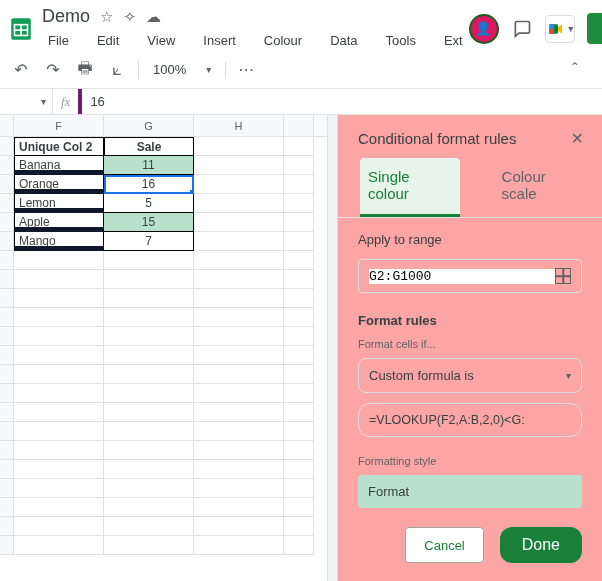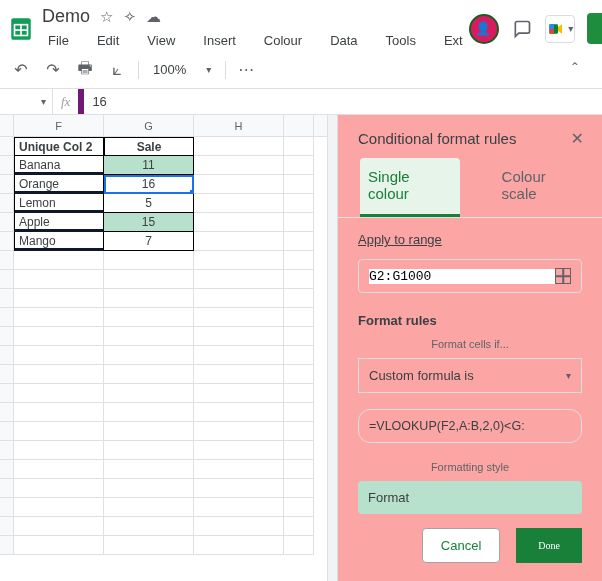--- a/index.html
+++ b/index.html
@@ -20,72 +20,72 @@
   .share-btn { background: #1e8e3e; color: #fff; border: none; border-radius: 4px; padding: 8px 14px; font-size: 13px; font-weight: 500; display: flex; align-items: center; gap: 6px; cursor: pointer; }
   .share-btn::before { content: ""; width: 14px; height: 14px; background: #fff; clip-path: polygon(50% 0, 100% 40%, 75% 40%, 75% 70%, 100% 70%, 100% 100%, 0 100%, 0 70%, 25% 70%, 25% 40%, 0 40%); border-radius:2px; opacity:.9; mask:none; background: none; }
   .share-lock { width:14px; height:14px; fill:#fff; }
   .toolbar { display: flex; align-items: center; gap: 10px; padding: 4px 10px; border-bottom: 1px solid #e0e0e0; height: 38px; }
   .tool-icon { width: 22px; height: 22px; display: flex; align-items: center; justify-content: center; color: #5f6368; cursor: pointer; font-size: 16px; }
   .zoom { display: flex; align-items: center; gap: 20px; font-size: 13px; padding: 0 4px; cursor:pointer;}
   .more-dots { letter-spacing: 2px; }
   .collapse-arrow { margin-left: auto; margin-right: 6px; cursor:pointer; }
   .fx-row { display: flex; align-items: center; border-bottom: 1px solid #e0e0e0; height: 26px; }
   .namebox { width: 52px; text-align: right; padding-right: 6px; font-size: 13px; color: #5f6368; display:flex; justify-content:flex-end; align-items:center; gap:2px;}
-  .fx-label { font-style: italic; color: #9aa0a6; padding: 0 8px; font-family: serif; border-left:1px solid #e0e0e0; border-right:6px solid #701a75; height:100%; display:flex; align-items:center;}
+  .fx-label { font-style: italic; color: #9aa0a6; padding: 0 8px; font-family: serif; border-left:1px solid #e0e0e0; border-right:4px solid #701a75; height:100%; display:flex; align-items:center;}
   .fx-val { padding-left: 8px; font-size: 13px; }
   .workspace { display: flex; flex: 1; overflow: hidden; }
   .grid-area { flex: 1; overflow: auto; font-size: 12px; position:relative;}
   .colheads { display: flex; height: 22px; background: #f8f9fa; border-bottom: 1px solid #e0e0e0; position:sticky; top:0;}
   .rownum-col { width: 14px; background: #f8f9fa; border-right: 1px solid #e0e0e0; }
   .ch { width: 90px; text-align: center; border-right: 1px solid #e0e0e0; color: #5f6368; font-size: 11px; line-height: 22px; }
   .gridbody { }
   .gr { display: flex; height: 19px; }
   .gr .rn { width: 14px; background: #f8f9fa; border-right: 1px solid #e0e0e0; border-bottom: 1px solid #e0e0e0; }
   .cell { width: 90px; border-right: 1px solid #e0e0e0; border-bottom: 1px solid #e0e0e0; padding: 0 4px; line-height: 18px; overflow:hidden; white-space:nowrap;}
   .hdr { font-weight: bold; border: 1px solid #000; text-align: left; }
   .hdr.center { text-align: center; }
-  .bordered { border-left:1px solid #000; border-right:1px solid #000; border-bottom:3px solid #0f172a; }
+  .bordered { border-left:1px solid #000; border-right:1px solid #000; border-bottom:5px solid #0f172a; }
   .bordered-r { border-right:1px solid #000; border-bottom:1px solid #000; }
   .center { text-align: center; }
   .hl { background: #b7e1cd; }
   .active { outline: 2px solid #1a73e8; outline-offset: -2px; position:relative;}
   .active::after { content:""; position:absolute; right:-2px; bottom:-2px; width:5px; height:5px; background:#1a73e8;}
   .sidepanel { width: 265px; border-left: 1px solid #dadce0; display: flex; flex-direction: column; background:#fca5a5;}
   .sp-head { display: flex; align-items: center; justify-content: space-between; padding: 14px 18px 10px 20px; }
   .sp-title { font-size: 15px; color: #3c4043; }
   .sp-close { font-size: 16px; color: #5f6368; cursor: pointer; }
   .sp-tabs { display: flex; border-bottom: 1px solid #e0e0e0; padding: 0 18px 0 22px; gap: 40px; }
   .sp-tab { padding: 10px 2px 12px 2px; font-size: 15px; color: #5f6368; cursor: pointer; }
   .sp-tab.active-tab { color: #188038; border-bottom: 3px solid #188038; background:#e6f4ea; border-radius:4px 4px 0 0; padding-left:8px; padding-right:8px;}
   .sp-body { padding: 14px 20px; overflow: auto; flex: 1; font-size: 13px; color:#3c4043;}
-  .sp-section-label { font-size: 13px; margin-bottom: 12px; text-decoration: underline; }
+  .sp-section-label { font-size: 13px; margin-bottom: 12px; }
   .range-input { display: flex; align-items: center; border: 1px solid #dadce0; border-radius: 4px; padding: 8px 10px; margin-bottom: 20px; }
   .range-input input { border: none; flex: 1; font-size: 13px; outline: none; font-family: Liberation Mono, monospace; }
   .grid-icon { width:16px; height:16px; border:1.5px solid #5f6368; position:relative; cursor:pointer;}
   .grid-icon::before, .grid-icon::after { content:""; position:absolute; background:#5f6368;}
   .grid-icon::before { left:0; right:0; top:50%; height:1.5px; transform:translateY(-50%);}
   .grid-icon::after { top:0; bottom:0; left:50%; width:1.5px; transform:translateX(-50%);}
   .rules-title { font-size: 13px; font-weight: bold; margin-bottom: 10px; }
-  .small-label { font-size: 11px; color: #5f6368; margin-bottom: 8px; text-align: center; }
-  .select-box { border: 1px solid #dadce0; border-radius: 0; padding: 9px 10px; display: flex; align-items: center; justify-content: space-between; margin-bottom: 16px; cursor:pointer;}
+  .small-label { font-size: 11px; color: #5f6368; margin-bottom: 8px; }
+  .select-box { border: 1px solid #dadce0; border-radius: 8px; padding: 9px 10px; display: flex; align-items: center; justify-content: space-between; margin-bottom: 10px; cursor:pointer;}
   .text-box { border: 1px solid #dadce0; border-radius: 12px; padding: 9px 10px; margin-bottom: 18px; font-size: 12.5px; overflow:hidden; white-space:nowrap;}
   .style-preview { background: #b7e1cd; border-radius: 4px; padding: 9px 10px; margin-bottom: 10px; font-size: 13px; }
   .fmt-toolbar { display: flex; align-items: center; gap: 2px; border: 1px solid #dadce0; border-radius: 4px; padding: 4px 6px; }
   .fmt-btn { width: 26px; height: 24px; display: flex; align-items: center; justify-content: center; color: #3c4043; cursor: pointer; font-size: 13px; border-radius:2px;}
   .fmt-btn.bold { font-weight: bold; }
   .fmt-btn.italic { font-style: italic; font-family: serif;}
   .fmt-btn.ul { text-decoration: underline; }
   .fmt-btn.strike { text-decoration: line-through; }
   .a-under { border-bottom: 2px solid #000; padding-bottom:1px; line-height:12px;}
   .fill-ic { position:relative; width:18px;}
   .fill-ic .bucket { font-size:13px;}
   .sep { width:1px; height:18px; background:#dadce0; margin:0 2px;}
   .sp-foot { display:flex; justify-content:flex-end; gap:16px; padding: 12px 20px 18px 20px;}
   .btn-cancel { background:#fff; border:1px solid #a3a3a3; border-radius:4px; padding:9px 18px; color:#188038; font-size:13px; cursor:pointer;}
-  .btn-done { background:#188038; border:none; border-radius:0; padding:9px 22px; color:#fff; font-size:10px; cursor:pointer; font-weight:500;font-family:Liberation Serif, serif;}
+  .btn-done { background:#188038; border:none; border-radius:12px; padding:9px 22px; color:#fff; font-size:16px; cursor:pointer; font-weight:500;}
   .caret { font-size:10px; color:#5f6368;}
   .vscroll-hint { width:10px; background:#f1f3f4; border-left:1px solid #e0e0e0;}
 </style>
 </head>
 <body>
 
 <div class="titlebar">
   <div class="logo">
     <svg viewBox="0 0 24 24">
         <rect x="3" y="2" width="18" height="20" rx="2" fill="#0f9d58"></rect>

